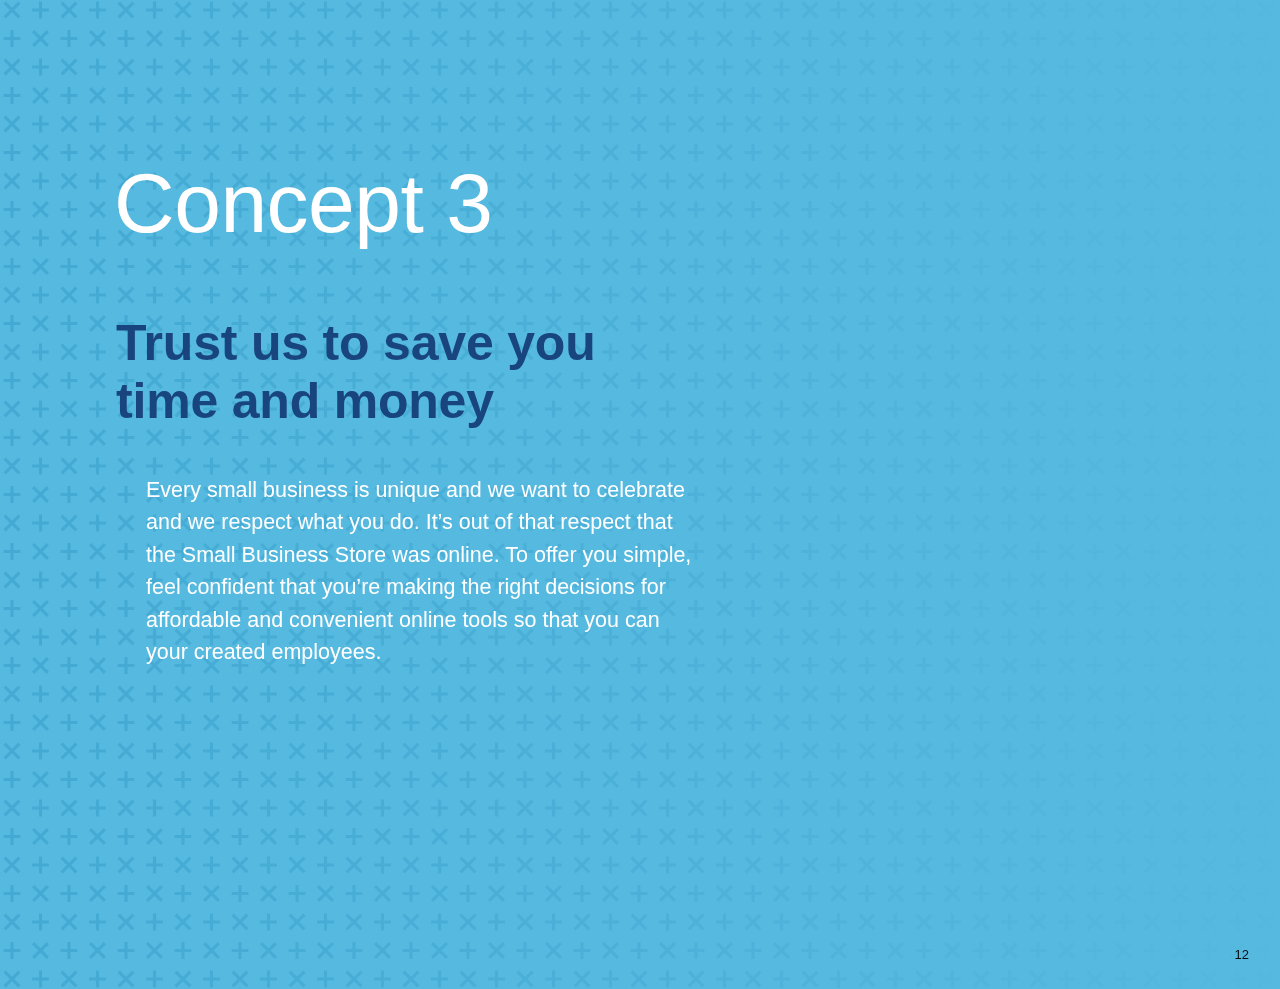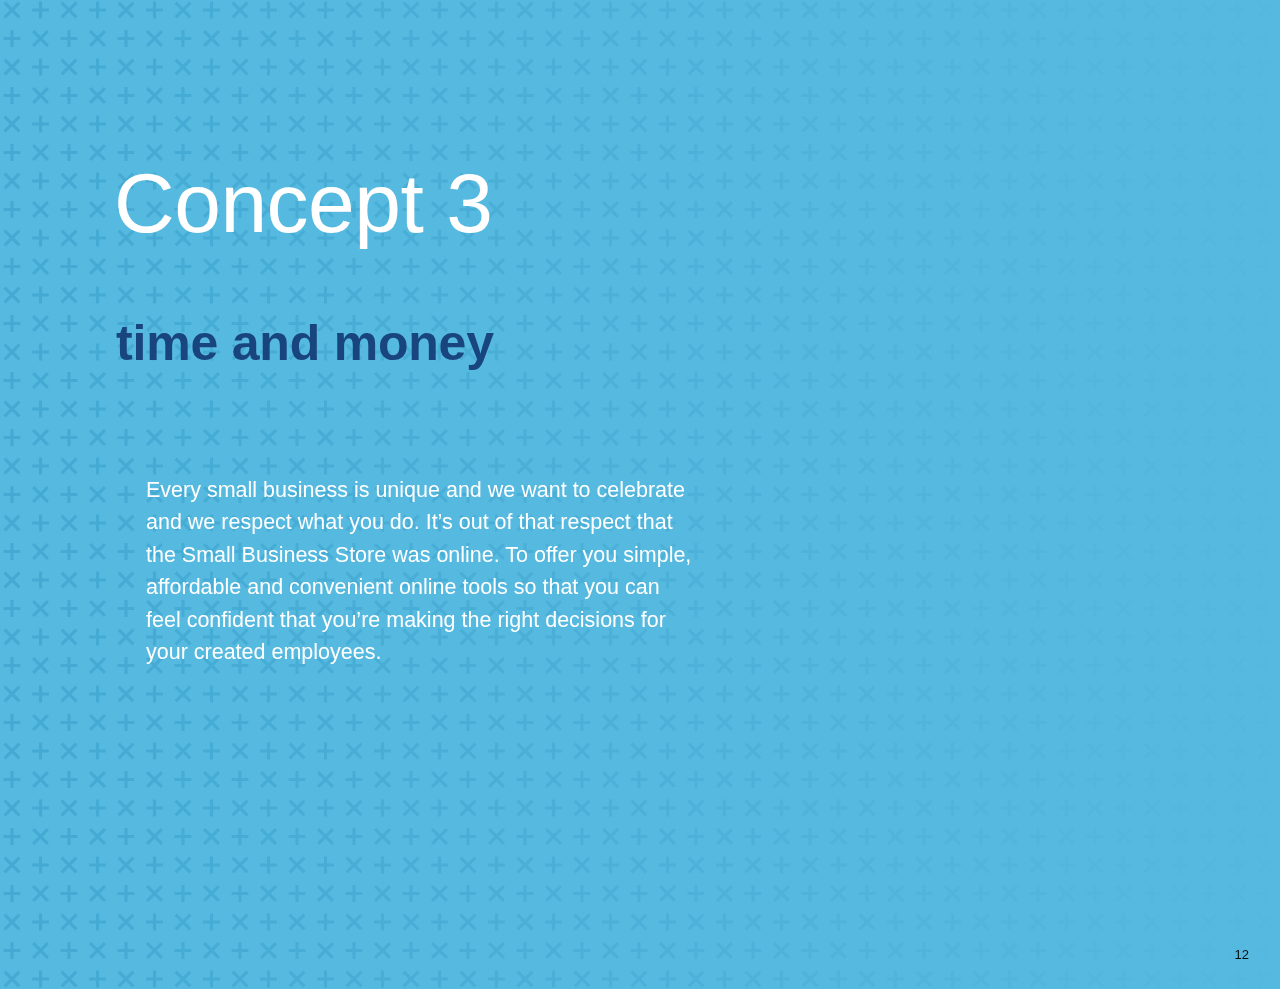--- a/index.html
+++ b/index.html
@@ -136,28 +136,29 @@
       <rect x="0" y="0" width="1280" height="989" fill="#56b9df"></rect>
       <rect x="0" y="0" width="1280" height="989" fill="url(#xplus)" mask="url(#fademask)"></rect>
     </svg>
   </div>
 
   <div id="content">
 
     <div class="eyebrow-title">Concept 3</div>
 
     <h1 class="headline">
+      <span class="hl-line">Trust us to save you</span>
       <span class="hl-line">time and money</span>
     </h1>
 
     <p class="body-copy">
       <span class="bc-line">Every small business is unique and we want to celebrate</span>
       <span class="bc-line">and we respect what you do. It’s out of that respect that</span>
       <span class="bc-line">the Small Business Store was online. To offer you simple,</span>
+      <span class="bc-line">feel confident that you’re making the right decisions for</span>
       <span class="bc-line">affordable and convenient online tools so that you can</span>
-      <span class="bc-line">feel confident that you’re making the right decisions for</span>
       <span class="bc-line">your created employees.</span>
     </p>
 
     <div class="page-number">12</div>
 
   </div>
 </div>
 
 </body></html>

